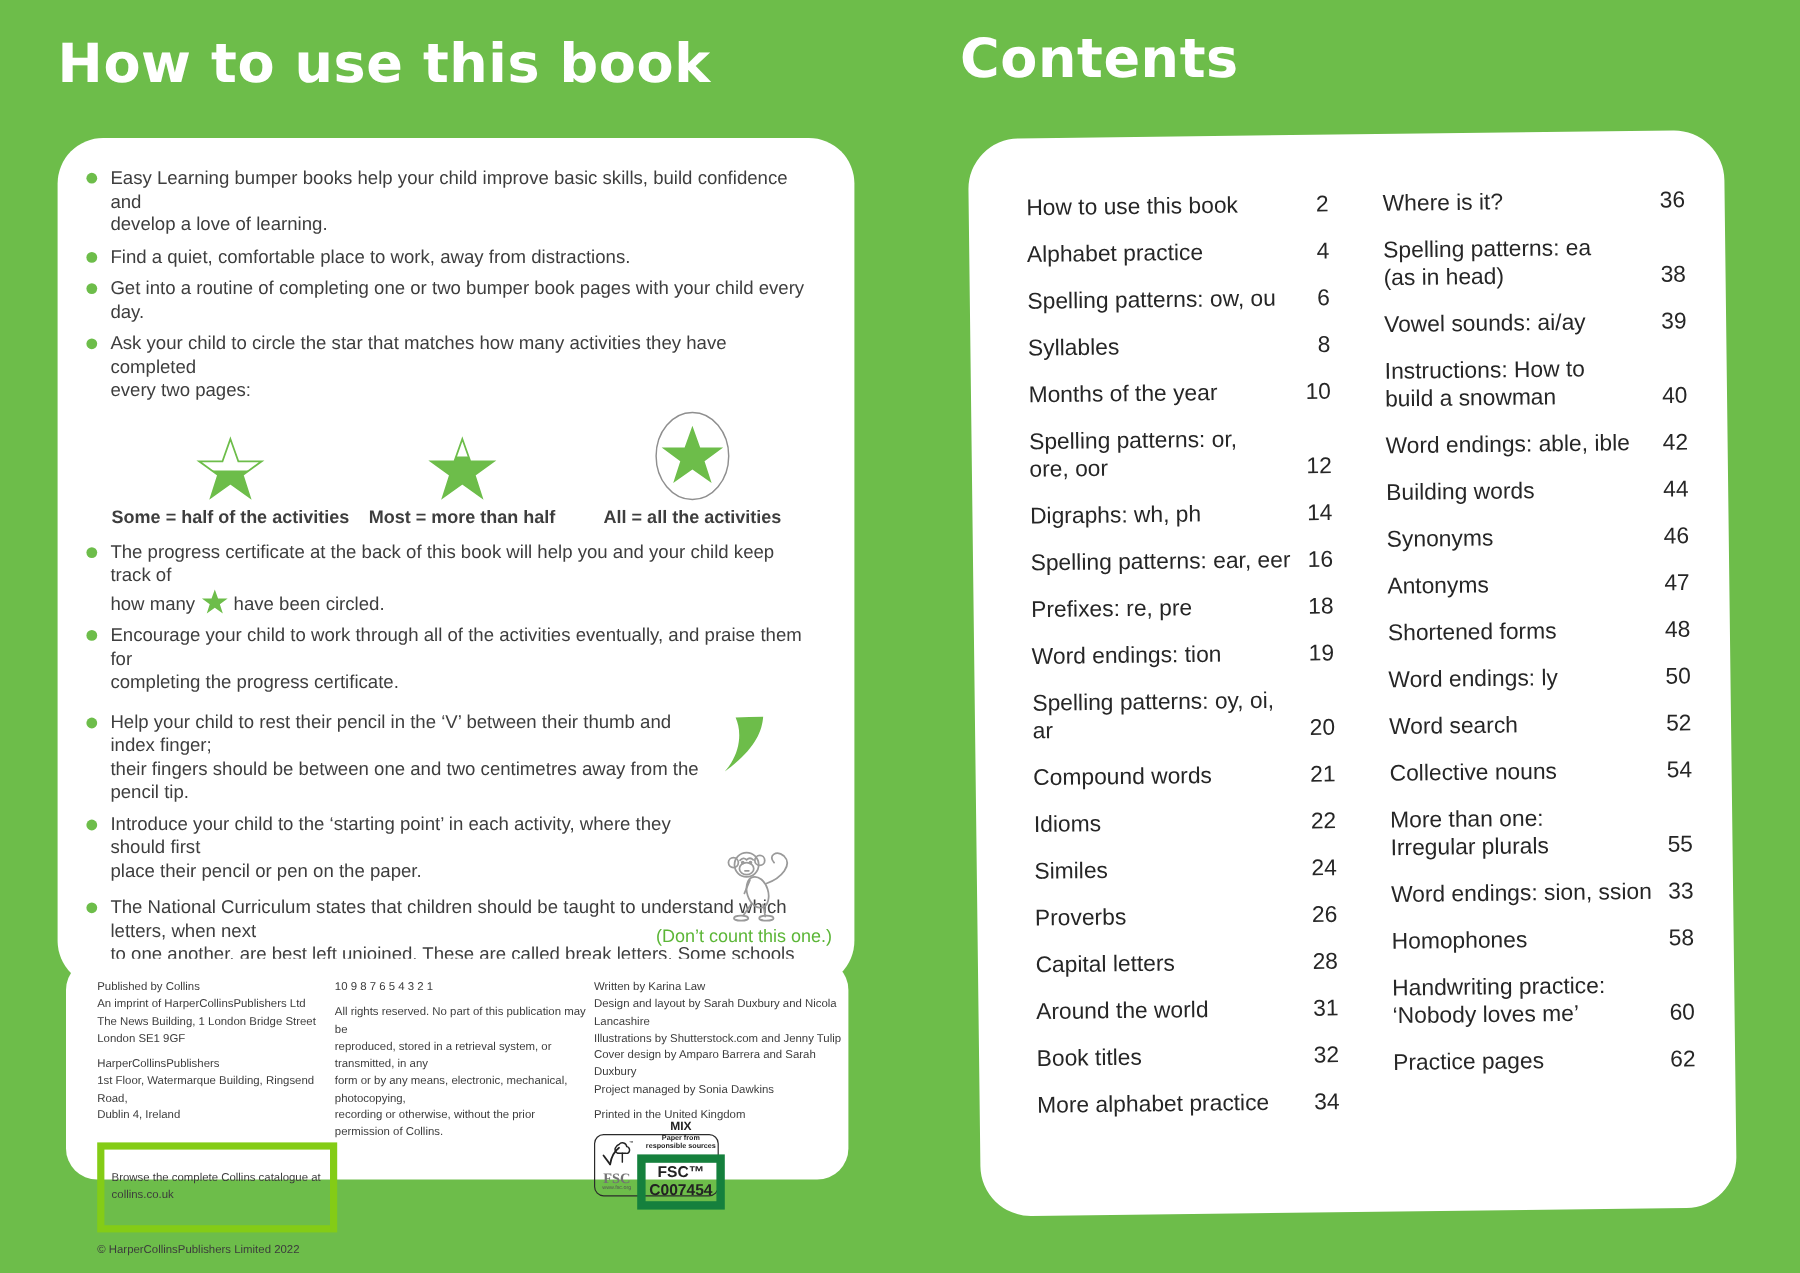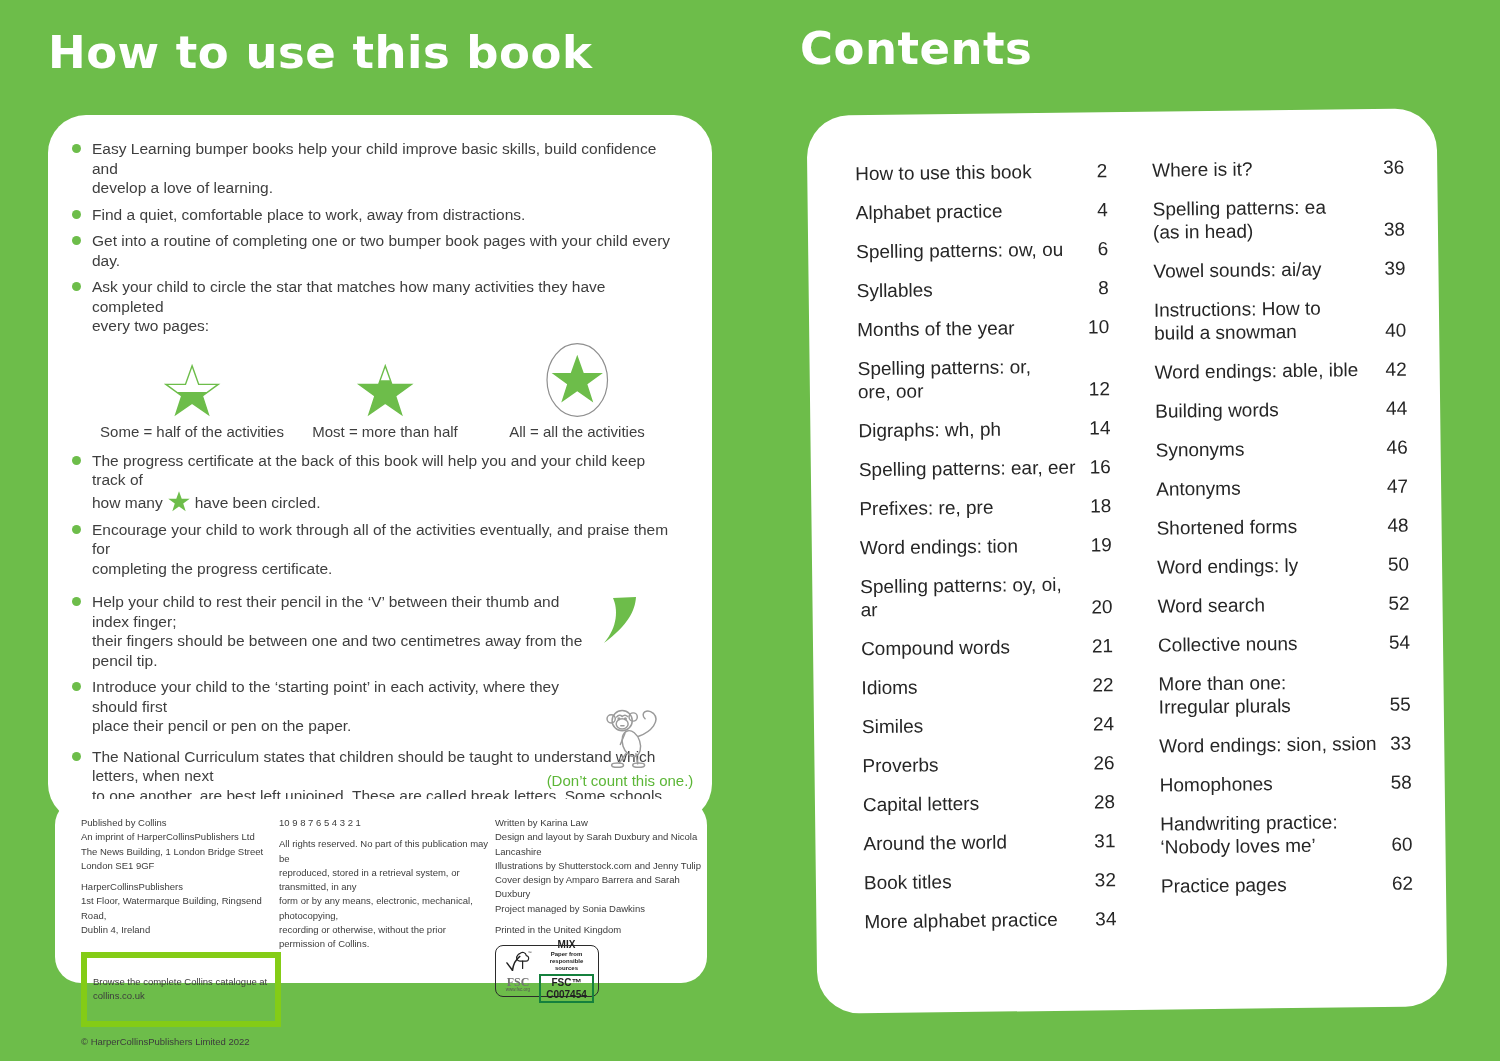--- a/index.html
+++ b/index.html
@@ -25,21 +25,21 @@
   .btxt{font-size:15.5px;line-height:1.26;color:var(--body);white-space:pre-line;}
   #bullets-c .btxt{max-width:505px;}
   #bullets-b{margin-top:2px;}
   #bullets-c{margin-top:14px;}
   #bullets-d{margin-top:11px;}
   #bullets-e{margin-top:11px;}
   .inline-star{vertical-align:-5px;margin:0 4px;}
 
   
   #stars-row{position:relative;height:106px;margin:4px 0 2px;}
-  .star-group{position:absolute;transform:translateX(-50%);text-align:center;top:0;}
+  .star-group{position:absolute;transform:translateX(-50%);text-align:center;top:0;font-weight:bold;}
   .star-box{height:76px;display:flex;align-items:flex-end;justify-content:center;}
   .star-label{font-size:15px;color:var(--body);margin-top:4px;white-space:nowrap;}
 
   
   #tip-bubble{position:absolute;left:585px;top:462px;width:114px;height:140px;
               background:var(--accent);border-radius:44px;color:#fff;text-align:center;
               box-sizing:border-box;padding-top:19px;}
   .tip-title{font-weight:bold;font-size:13.5px;margin-bottom:2px;}
   .tip-body{font-size:12.8px;line-height:1.4;white-space:pre-line;}
   #tip-tail{position:absolute;left:602px;top:597px;}
@@ -59,21 +59,21 @@
 
   
   #fsc-logo{margin-top:8px;width:104px;height:52px;border:1.5px solid #2b2b2b;border-radius:8px;
             display:flex;align-items:center;box-sizing:border-box;padding:3px 4px;gap:3px;}
   .fsc-left{width:36px;text-align:center;line-height:1;}
   .fsc-word{font-family:"Liberation Serif", serif;font-weight:bold;font-size:12px;color:#737373;}
   .fsc-url{font-size:4.5px;color:#555;}
   .fsc-right{flex:1;text-align:center;line-height:1.15;}
   .fsc-mix{font-weight:bold;font-size:10px;color:#222;}
   .fsc-desc{font-size:6px;font-weight:bold;color:#222;white-space:pre-line;margin:1px 0 2px;}
-  .fsc-code{font-size:10px;font-weight:bold;color:#222;border:2px solid #15803d;
+  .fsc-code{font-size:13px;font-weight:bold;color:#222;border:7px solid #15803d;
             display:inline-block;padding:1px 3px;}
 
   
   .toc-col{position:absolute;top:48px;width:252px;}
   #toc-col1{left:48px;}
   #toc-col2{left:345px;}
   .toc-row{display:flex;justify-content:space-between;align-items:flex-end;gap:8px;
            margin-bottom:16px;font-size:19px;color:var(--toc);line-height:1.21;}
   .toc-label{white-space:pre-line;}
   .toc-page{flex:none;}

